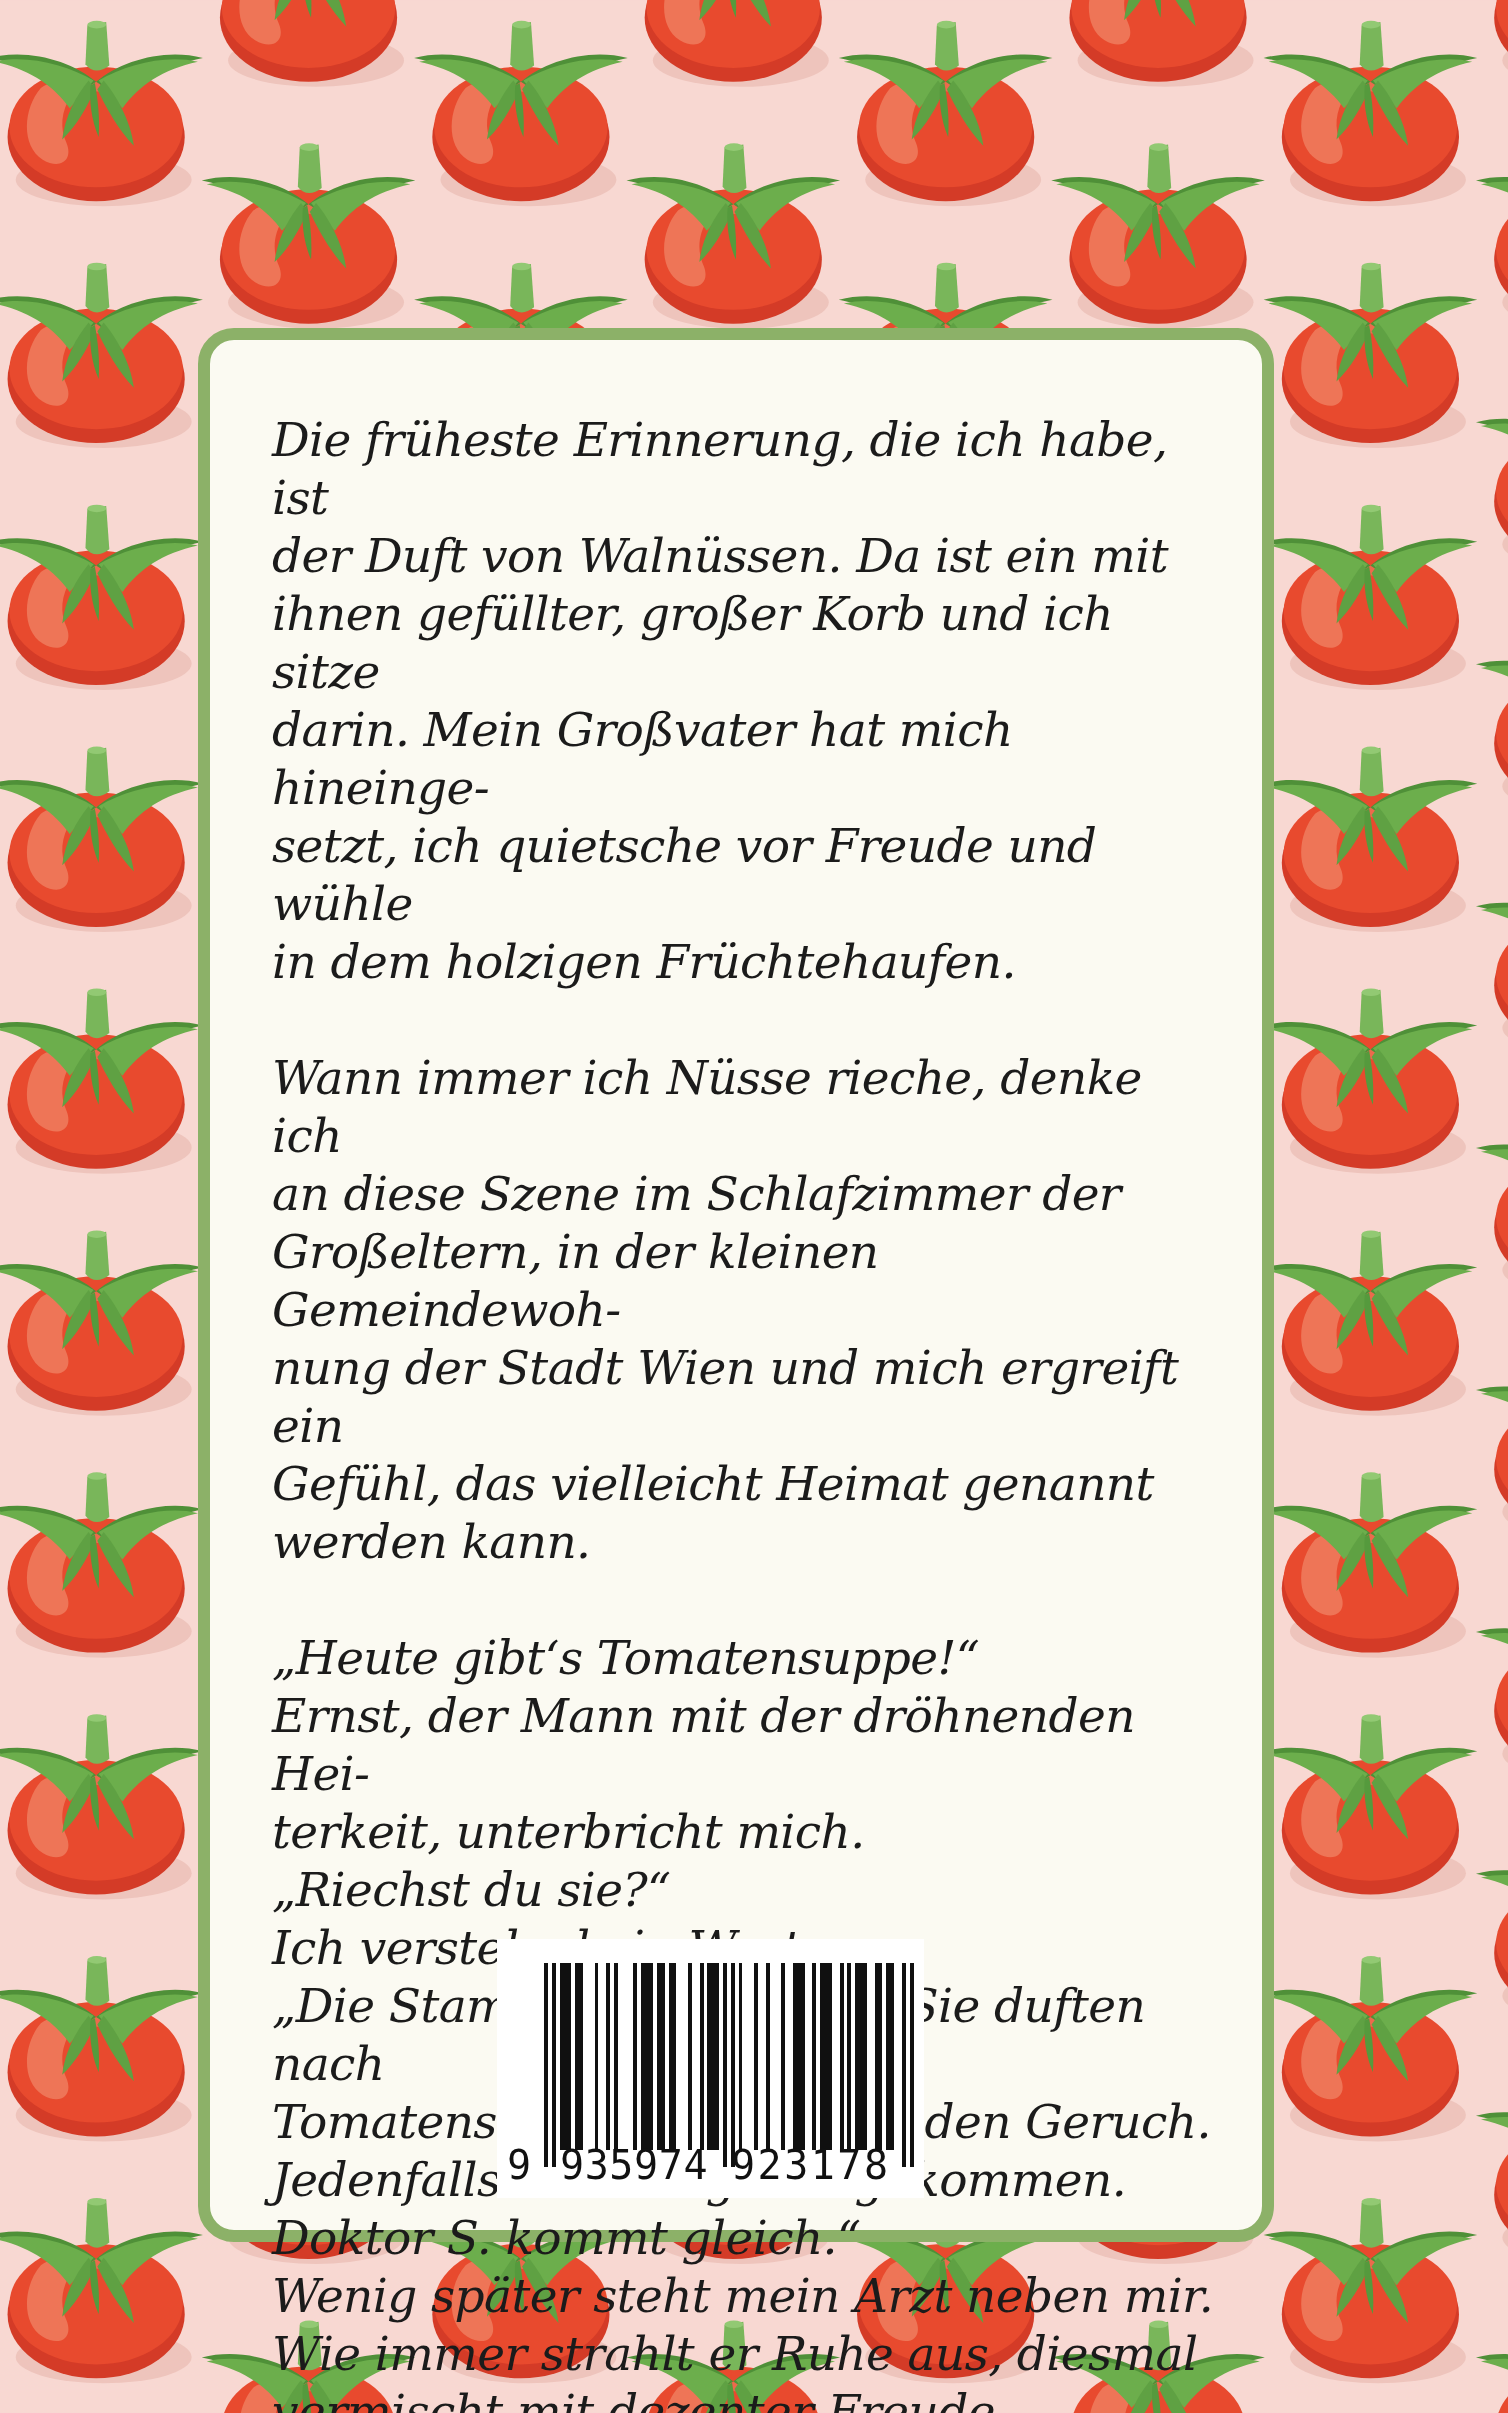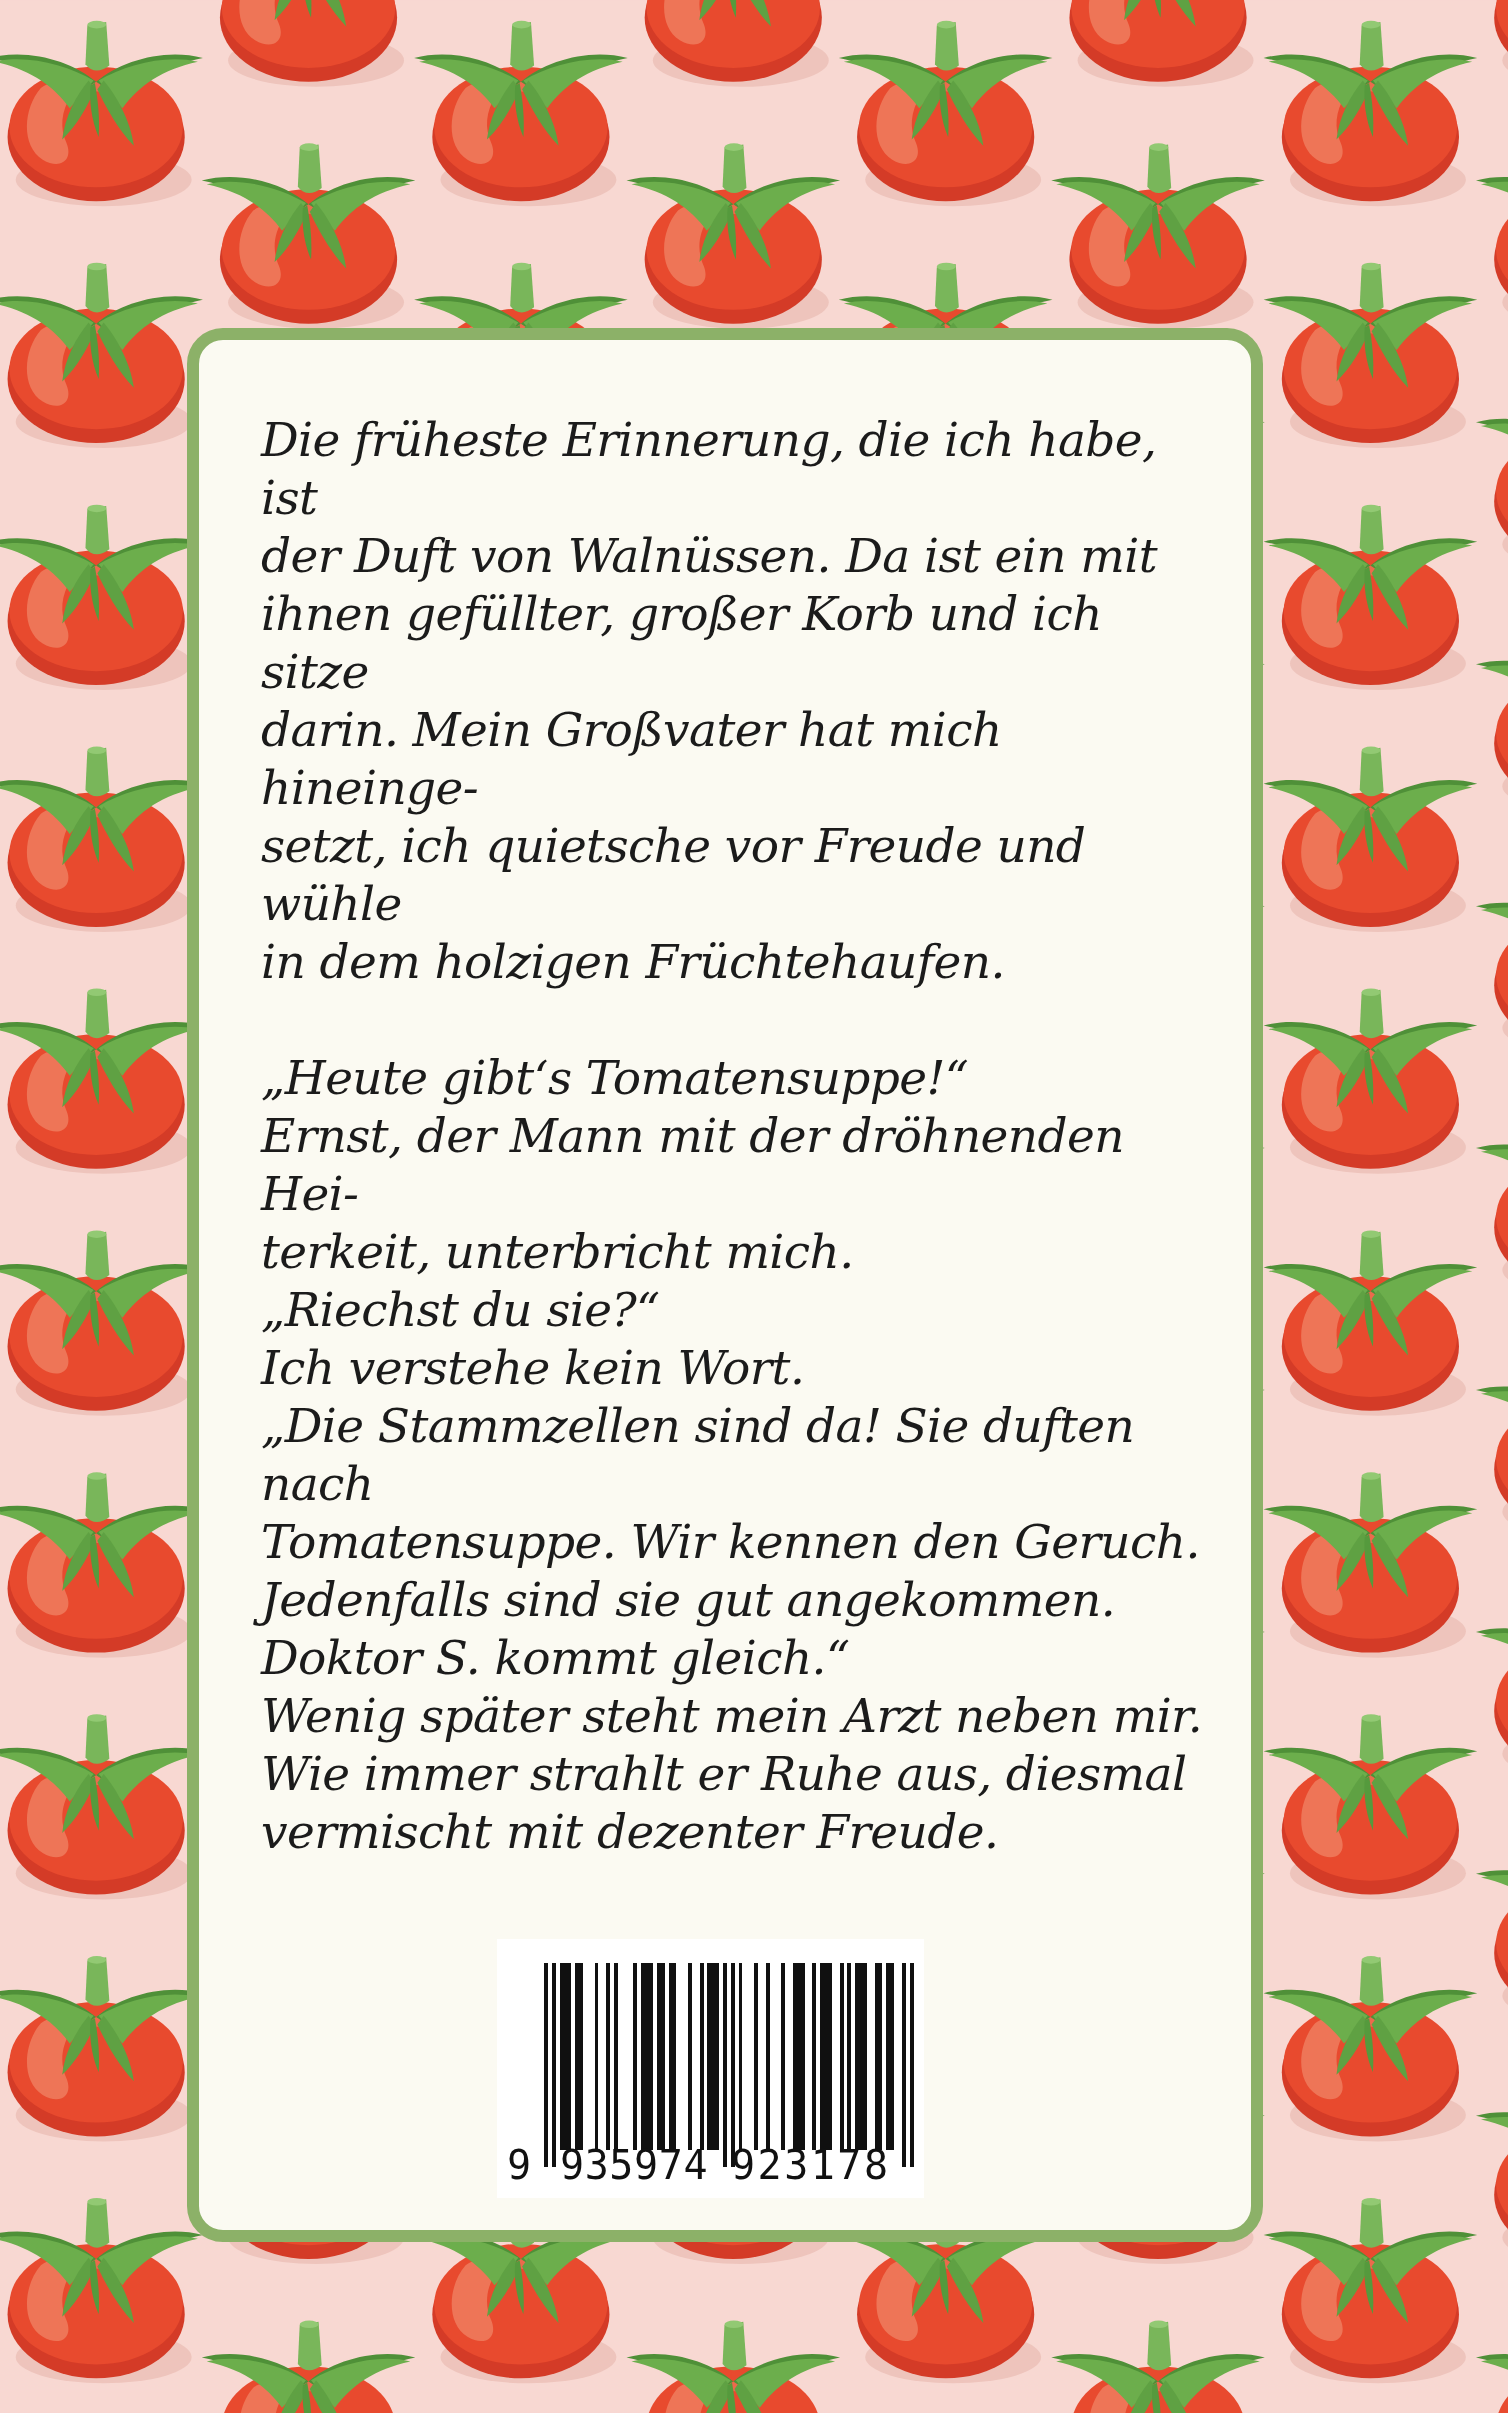--- a/index.html
+++ b/index.html
@@ -6,21 +6,21 @@
   .cover{
     position:relative;
     width:1508px;height:2413px;
     overflow:hidden;
     background:#f8d8d2;
     font-family:"DejaVu Serif","Liberation Serif",serif;
   }
   .bg{position:absolute;left:0;top:0;width:1508px;height:2413px;display:block;}
   .panel{
     position:absolute;
-    left:187px;top:328px;
+    left:198px;top:328px;
     width:1076px;height:1914px;
     box-sizing:border-box;
     background:#fbfaf2;
     border:12.6px solid #8cb168;
     border-radius:36px;
   }
   .blurb{
     position:absolute;
     left:62px;top:71px;right:38px;
     font-style:italic;
@@ -182,21 +182,26 @@
         <use href="#tomato" xlink:href="#tomato" transform="translate(2519,3850)"></use>
       </g>
   </svg>
 
   <div class="panel">
     <div class="blurb"><p>Die früheste Erinnerung, die ich habe, ist
 der Duft von Walnüssen. Da ist ein mit
 ihnen gefüllter, großer Korb und ich sitze
 darin. Mein Großvater hat mich hineinge-
 setzt, ich quietsche vor Freude und wühle
-in dem holzigen Früchtehaufen.</p><p>„Heute gibt‘s Tomatensuppe!“
+in dem holzigen Früchtehaufen.</p><p>Wann immer ich Nüsse rieche, denke ich
+an diese Szene im Schlafzimmer der
+Großeltern, in der kleinen Gemeindewoh-
+nung der Stadt Wien und mich ergreift ein
+Gefühl, das vielleicht Heimat genannt
+werden kann.</p><p>„Heute gibt‘s Tomatensuppe!“
 Ernst, der Mann mit der dröhnenden Hei-
 terkeit, unterbricht mich.
 „Riechst du sie?“
 Ich verstehe kein Wort.
 „Die Stammzellen sind da! Sie duften nach
 Tomatensuppe. Wir kennen den Geruch.
 Jedenfalls sind sie gut angekommen.
 Doktor S. kommt gleich.“
 Wenig später steht mein Arzt neben mir.
 Wie immer strahlt er Ruhe aus, diesmal

